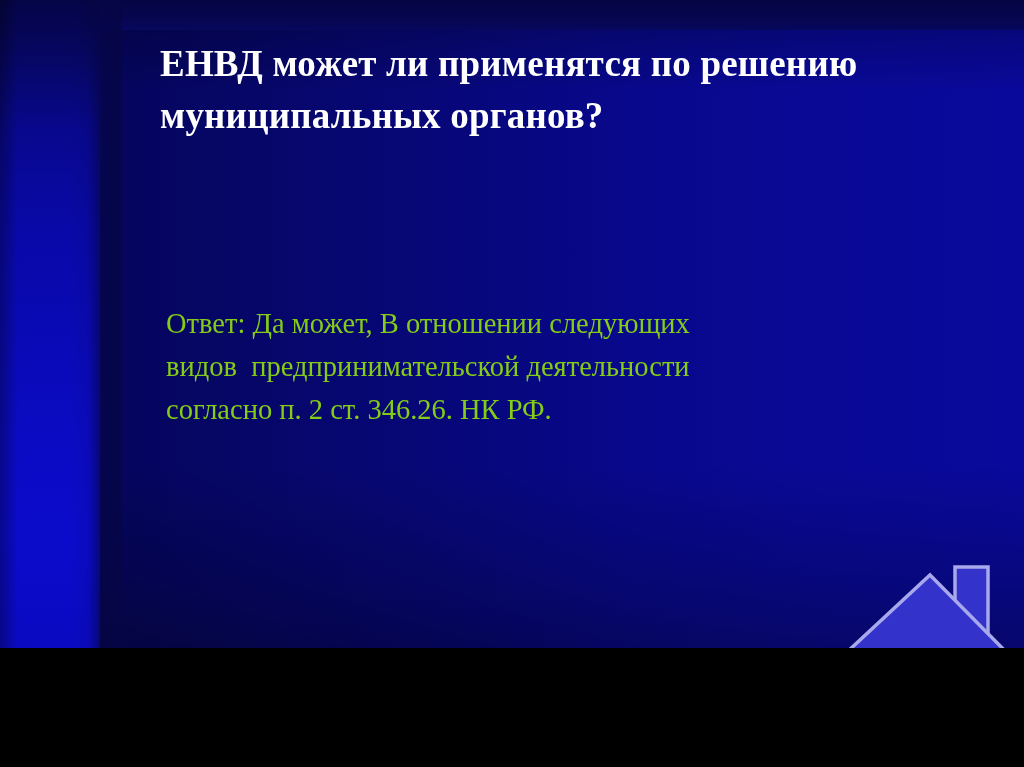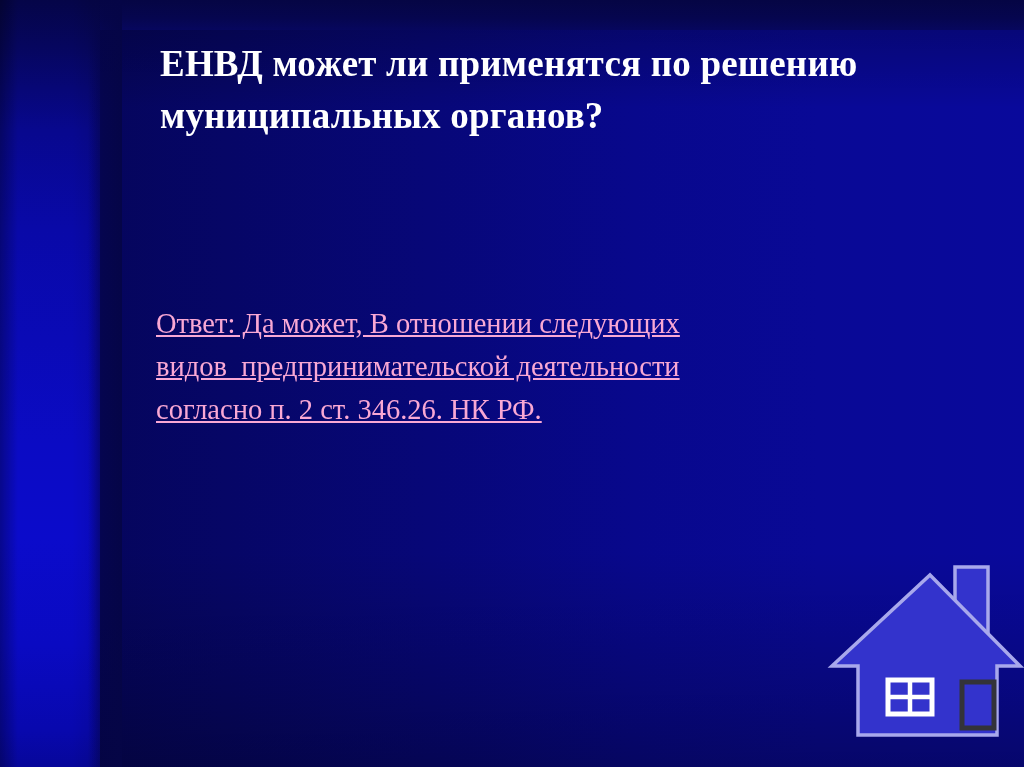--- a/index.html
+++ b/index.html
@@ -4,21 +4,21 @@
 <title>Slide</title>
 <style>
   html, body {
     margin: 0;
     padding: 0;
     background: #000000;
   }
   #slide {
     position: relative;
     width: 1024px;
-    height: 767px;
+    height: 648px;
     overflow: hidden;
     font-family: "Liberation Serif", "DejaVu Serif", serif;
     background: #00006e;
   }
 
   
   .bg-base {
     position: absolute;
     inset: 0;
     background: linear-gradient(90deg,
@@ -101,29 +101,28 @@
     font-size: 37px;
     font-weight: bold;
     line-height: 52px;
     letter-spacing: 0.2px;
     white-space: pre-wrap;
   }
 
   
   .body-text {
     position: absolute;
-    left: 156px;
+    left: 166px;
     top: 302px;
     width: 740px;
-    color: #f9a8d4;
+    color: #84cc16;
     font-size: 28.5px;
     font-weight: normal;
     line-height: 43px;
     white-space: pre-wrap;
-    text-decoration: underline;
   }
 
   
   .house {
     position: absolute;
     left: 824px;
     top: 556px;
     width: 200px;
     height: 190px;
   }

